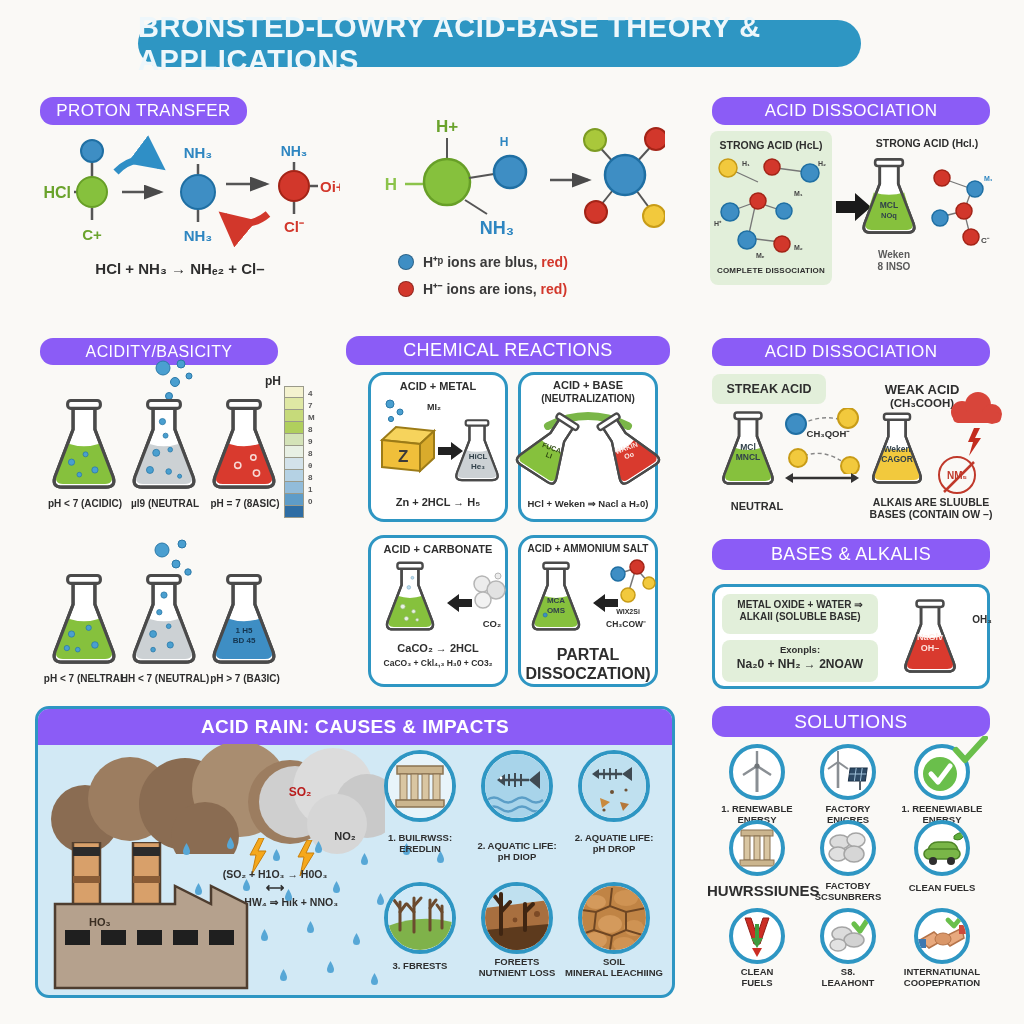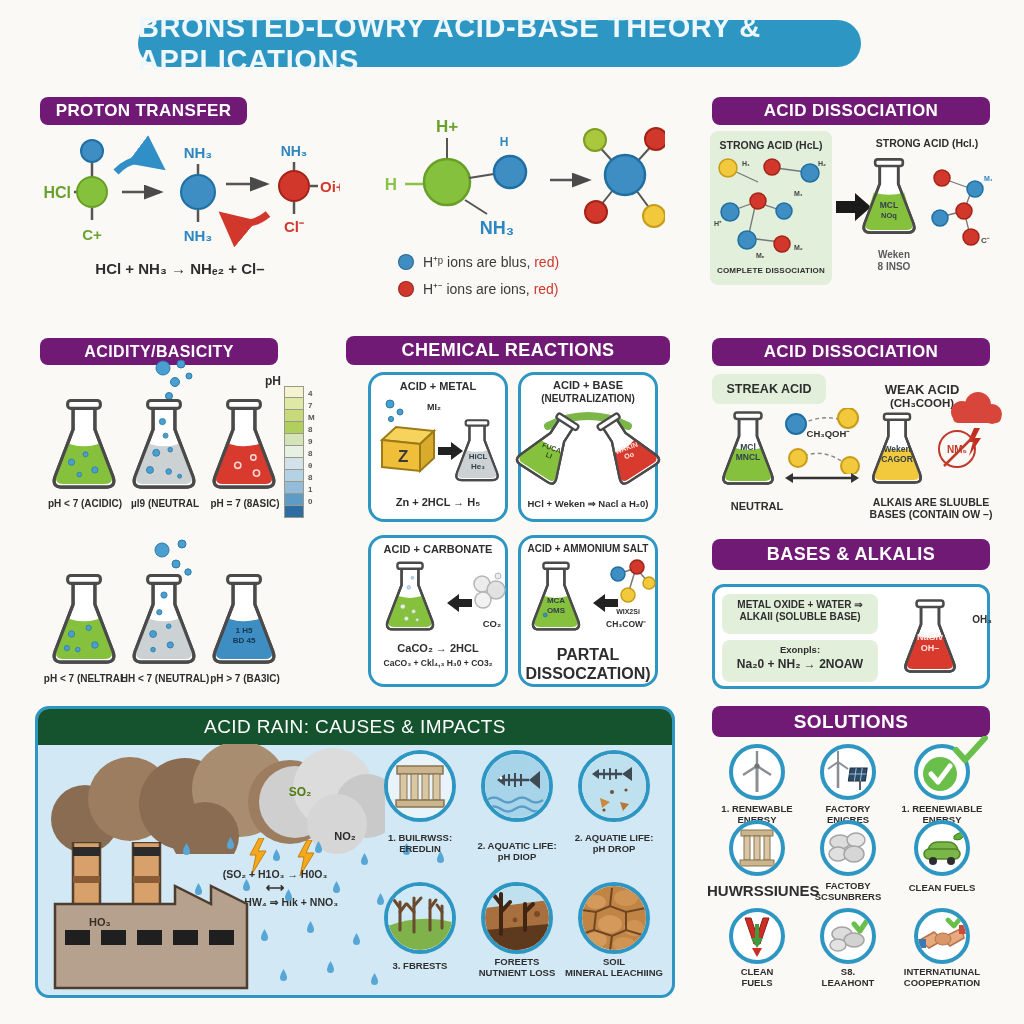--- a/index.html
+++ b/index.html
@@ -1,29 +1,29 @@
 <!DOCTYPE html>
 <html><head>
 <meta charset="utf-8">
 <style>
   *{margin:0;padding:0;box-sizing:border-box}
   html,body{width:1024px;height:1024px}
   body{position:relative;background:#faf9f6;font-family:"Liberation Sans",sans-serif;overflow:hidden}
   .s{position:absolute}
   .t{position:absolute;font-weight:bold;color:#2e2e2e;text-align:center;line-height:1.18;white-space:pre-line}
-  .hdr{position:absolute;background:#701a75;color:#fff;font-weight:bold;display:flex;align-items:center;justify-content:center;letter-spacing:.4px;border-radius:8px;text-transform:uppercase}
+  .hdr{position:absolute;background:#8b5cf6;color:#fff;font-weight:normal;display:flex;align-items:center;justify-content:center;letter-spacing:.4px;border-radius:13px;text-transform:uppercase}
   .banner{position:absolute;background:#2e96c3;color:#eef7fb;font-weight:bold;display:flex;align-items:center;justify-content:center;border-radius:24px;letter-spacing:.6px}
   .gbx{position:absolute;background:#e2efda;border-radius:8px}
   .rbx{position:absolute;background:#fff;border:3px solid #2e96c3;border-radius:16px}
   .cir{position:absolute;border:4px solid #2e96c3;border-radius:50%;background:#fff;overflow:hidden}
   .flask{position:absolute}
   .ft{position:absolute;font-weight:bold;text-align:center;color:#31414a;line-height:1.2;white-space:pre-line}
   .dot{display:inline-block;width:16px;height:16px;border-radius:50%;vertical-align:-3px;margin-right:9px;border:1px solid rgba(0,0,0,.3)}
   .red{color:#d2372b}.gry{color:#5a5a5a}
-  .legend-row{position:absolute;font-weight:normal;color:#3a3a3a;font-size:14px}
+  .legend-row{position:absolute;font-weight:bold;color:#3a3a3a;font-size:14px}
   .phseg{width:20px;height:12px;border:1px solid #9a9a8a;border-top:none}
   .phtick{height:12px;font-size:8px;color:#555;font-weight:bold;line-height:12px}
   svg text{font-family:"Liberation Sans",sans-serif;font-weight:bold}
 </style>
 </head>
 <body>
 
 <svg width="0" height="0" class="s" aria-hidden="true">
 <defs>
   <path id="fBody" d="M36,10 L36,40 L13,100 Q8,114 22,114 L78,114 Q92,114 87,100 L64,40 L64,10 Z"></path>
@@ -408,21 +408,21 @@
 </svg>
 <div class="ft" style="left:872px;top:444px;width:50px;font-size:8.5px">Weken
 CAGOR</div>
 <svg class="s" style="left:944px;top:392px" width="64" height="72" viewBox="0 0 64 72">
   <circle cx="18" cy="20" r="11" fill="#d8453a"></circle>
     <circle cx="34" cy="13" r="13" fill="#d8453a"></circle>
     <circle cx="48" cy="22" r="10" fill="#d8453a"></circle>
     <rect x="9" y="20" width="48" height="11" rx="5" fill="#d8453a"></rect>
   <path d="M30,36 L24,50 L29,50 L25,64 L37,46 L31,46 L36,36 Z" fill="#c32d1f"></path>
 </svg>
-<div class="s" style="left:938px;top:430px;width:38px;height:38px;border:2.5px solid #c0392b;border-radius:50%;display:flex;align-items:center;justify-content:center">
+<div class="s" style="left:938px;top:456px;width:38px;height:38px;border:2.5px solid #c0392b;border-radius:50%;display:flex;align-items:center;justify-content:center">
   <span style="color:#c0392b;font-weight:bold;font-size:10px">NM₅</span>
   <svg class="s" style="left:-4px;top:-4px" width="44" height="44" viewBox="0 0 44 44">
       <line x1="8" y1="38" x2="38" y2="8" stroke="#c0392b" stroke-width="2.5"></line>
     </svg>
 </div>
 <div class="t" style="left:856px;top:496px;width:150px;font-size:10.5px">ALKAIS ARE SLUUBLE
 BASES (CONTAIN OW –)</div>
 
 <div class="hdr" style="left:712px;top:539px;width:278px;height:31px;font-size:18px">BASES &amp; ALKALIS</div>
 <div class="rbx" style="left:712px;top:584px;width:278px;height:105px;border-radius:12px"></div>
@@ -436,36 +436,36 @@
   <use href="#fBody" fill="#fff" stroke="#4a4a4a" stroke-width="4"></use>
     <use href="#fLiq" fill="#d93a2e"></use>
   <use href="#fBody" fill="none" stroke="#4a4a4a" stroke-width="4"></use>
     <use href="#fTop" fill="#fff" stroke="#4a4a4a" stroke-width="4"></use>
 </svg>
 <div class="ft" style="left:904px;top:632px;width:52px;font-size:9px;color:rgba(255,235,230,.95)">NaGlv
 OH–</div>
 <div class="t" style="left:962px;top:614px;width:40px;font-size:10px">OH₃</div>
 
 <div class="s" style="left:35px;top:706px;width:640px;height:292px;border:3px solid #2e96c3;border-radius:14px;overflow:hidden;background:#d2e9f5">
-  <div style="height:36px;background:#14532d;color:#fff;font-weight:normal;font-size:19px;display:flex;align-items:center;justify-content:center;letter-spacing:.4px">ACID RAIN: CAUSES &amp; IMPACTS</div>
+  <div style="height:36px;background:#8b5cf6;color:#fff;font-weight:bold;font-size:19px;display:flex;align-items:center;justify-content:center;letter-spacing:.4px">ACID RAIN: CAUSES &amp; IMPACTS</div>
 </div>
 
 <svg class="s" style="left:45px;top:744px" width="340" height="110" viewBox="0 0 340 110">
   <circle cx="40" cy="75" r="34" fill="#8a6c52"></circle>
     <circle cx="85" cy="55" r="42" fill="#9c7d60"></circle>
     <circle cx="140" cy="60" r="46" fill="#8a6c52"></circle>
     <circle cx="195" cy="45" r="48" fill="#a98d70"></circle>
     <circle cx="245" cy="58" r="42" fill="#9c7d60"></circle>
     <circle cx="160" cy="92" r="34" fill="#8a6c52"></circle>
   <circle cx="250" cy="58" r="36" fill="#cfcfcf"></circle>
     <circle cx="288" cy="44" r="40" fill="#dcdcdc"></circle>
     <circle cx="322" cy="62" r="32" fill="#c9c9c9"></circle>
     <circle cx="292" cy="80" r="30" fill="#d6d6d6"></circle>
 </svg>
-<div class="t" style="left:270px;top:785px;width:60px;font-size:12px;color:#4d7c0f">SO₂</div>
+<div class="t" style="left:270px;top:785px;width:60px;font-size:12px;color:#b91c1c">SO₂</div>
 <div class="t" style="left:315px;top:830px;width:60px;font-size:11px;color:#2b2b2b">NO₂</div>
 <svg class="s" style="left:248px;top:838px" width="20" height="36" viewBox="0 0 20 36">
     <path d="M11,0 L2,17 L8,17 L4,36 L18,13 L10,13 L16,0 Z" fill="#f5a81c" stroke="#c77f0c"></path>
   </svg>
 <svg class="s" style="left:296px;top:840px" width="20" height="36" viewBox="0 0 20 36">
     <path d="M11,0 L2,17 L8,17 L4,36 L18,13 L10,13 L16,0 Z" fill="#f5a81c" stroke="#c77f0c"></path>
   </svg>
 <div class="t" style="left:175px;top:868px;width:200px;font-size:10.5px">(SO₂ + H1O₃ → H0O₃</div>
 <div class="t" style="left:230px;top:880px;width:90px;font-size:13px">⟷</div>
 <div class="t" style="left:155px;top:896px;width:240px;font-size:10.5px">NO₂ + HW₄ ⇒ Hlk + NNO₃</div>

